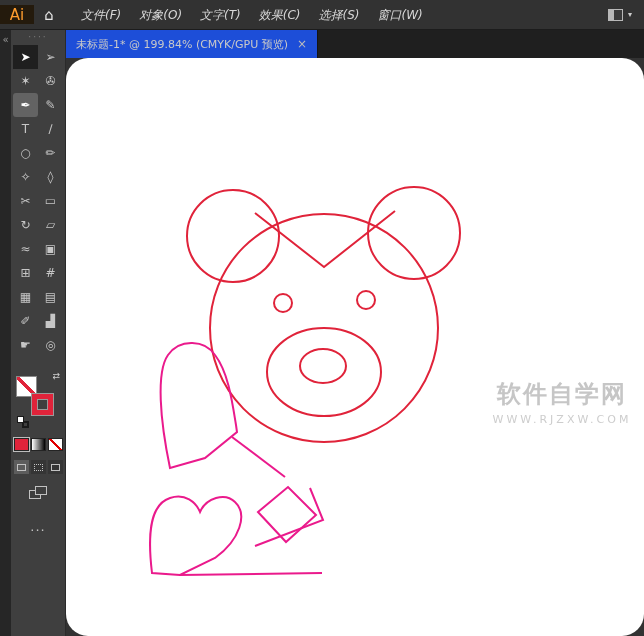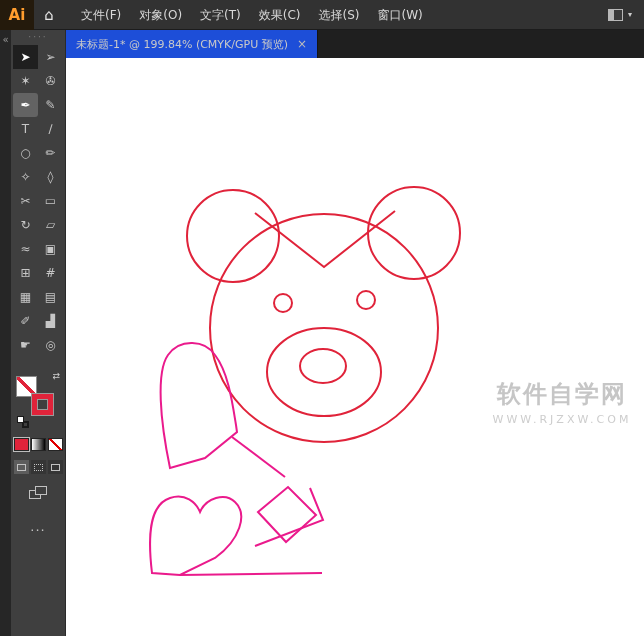--- a/index.html
+++ b/index.html
@@ -2,26 +2,26 @@
 <html><head>
 <meta charset="utf-8">
 <style>
   * { margin:0; padding:0; box-sizing:border-box; }
   html,body { width:644px; height:636px; overflow:hidden; }
   body { font-family:"DejaVu Sans","Liberation Sans",sans-serif; background:#323232; }
 
   
   .menubar { height:30px; background:#323232; border-bottom:1px solid #1c1c1c;
              display:flex; align-items:center; color:#d8d8d8; font-size:12px; }
-  .logo { width:34px; height:30px; background:#241a0c; color:#ff9d2e; font-weight:bold;
+  .logo { width:34px; height:19px; background:#241a0c; color:#ff9d2e; font-weight:normal;
           font-size:15px; display:flex; align-items:center; justify-content:center; }
   .home-btn { width:30px; height:30px; display:flex; align-items:center; justify-content:center;
               font-size:15px; color:#e6e6e6; }
   .menu-items { display:flex; margin-left:8px; }
-  .menu-item { padding:0 9px; line-height:30px; white-space:nowrap; }
+  .menu-item { padding:0 9px; line-height:30px; white-space:nowrap;font-style:italic; }
   .menubar-right { margin-left:auto; display:flex; align-items:center; padding-right:12px; gap:5px; }
   .ws-icon { width:15px; height:12px; border:1px solid #b8b8b8; position:relative; background:#3a3a3a; }
   .ws-icon::before { content:""; position:absolute; left:0; top:0; width:5px; height:100%; background:#b8b8b8; }
   .chev { font-size:8px; color:#cccccc; }
 
   
   .content { display:flex; height:606px; }
   .dock { width:66px; display:flex; background:#3f3f3f; border-right:1px solid #2a2a2a; }
   .dock-strip { width:11px; background:#262626; color:#9a9a9a; font-size:10px;
                 text-align:center; padding-top:5px; line-height:10px; }
@@ -63,21 +63,21 @@
   .sm-b { position:absolute; left:6px; top:0; width:12px; height:9px; border:1px solid #c2c2c2; background:#3f3f3f; }
 
   .tb-ellipsis { margin-top:22px; color:#c2c2c2; font-size:13px; letter-spacing:1px; }
 
   
   .right { flex:1; display:flex; flex-direction:column; min-width:0; }
   .tabbar { height:28px; background:#1f1f1f; display:flex; align-items:stretch; }
   .tab { background:#1d4ed8; color:#c9c9c9; font-size:11px; display:flex; align-items:center;
          padding:0 10px; gap:9px; border-right:1px solid #141414; white-space:nowrap; }
   .tab-close { color:#bcbcbc; font-size:12px; }
-  .canvas { flex:1; background:#ffffff; position:relative; overflow:hidden; }
+  .canvas { flex:1; background:#ffffff; position:relative; overflow:hidden;border-radius:22px; }
   .canvas svg { position:absolute; left:0; top:0; }
 
   .watermark { position:absolute; left:400px; top:320px; width:192px; text-align:center; }
   .wm1 { font-size:24px; font-weight:bold; letter-spacing:2px; color:#c6c6c6;
          font-family:"DejaVu Serif","Liberation Serif",serif; }
   .wm2 { font-size:11px; letter-spacing:3px; color:#cdcdcd; margin-top:3px; }
 </style>
 </head>
 <body>
 

